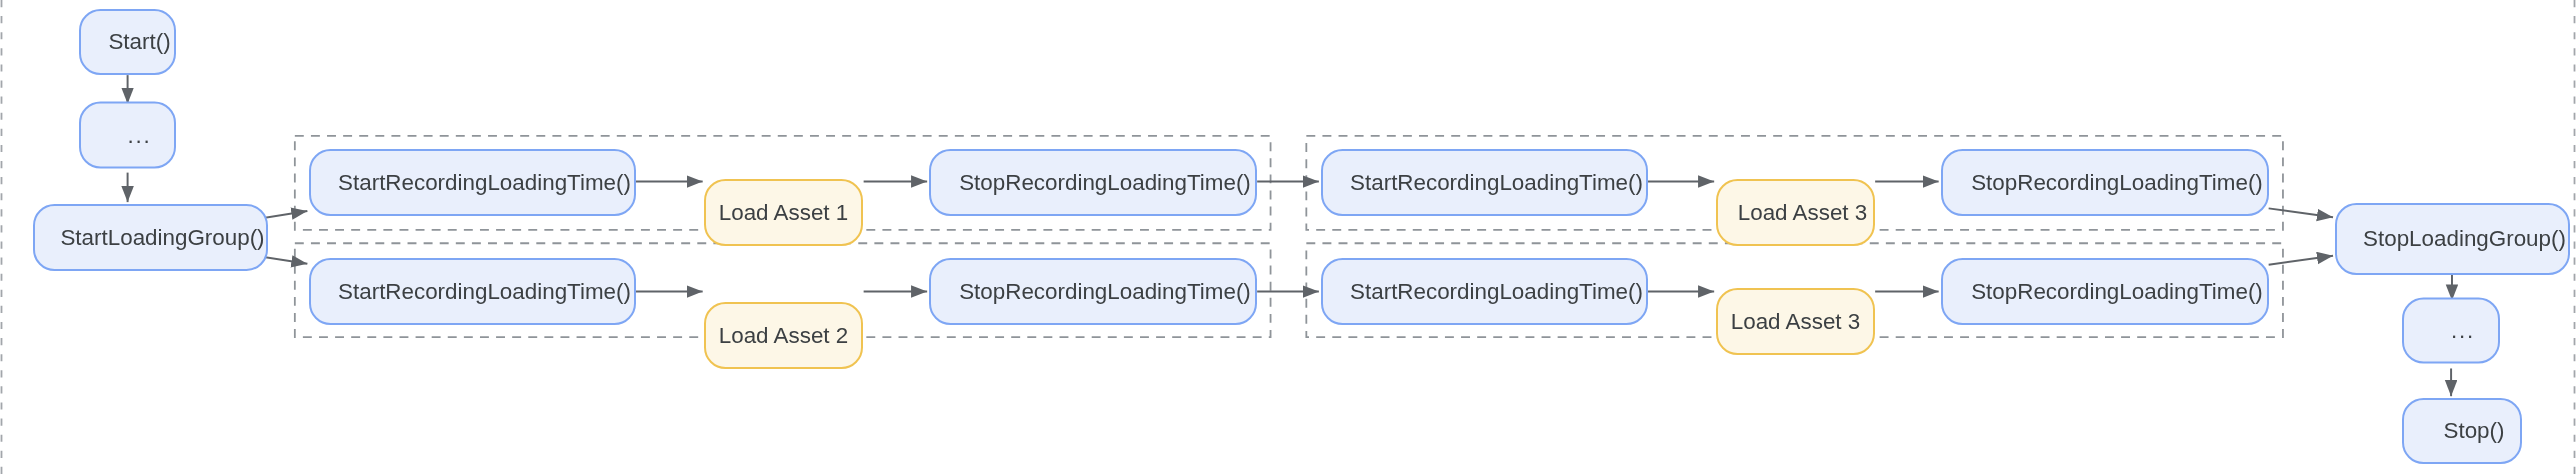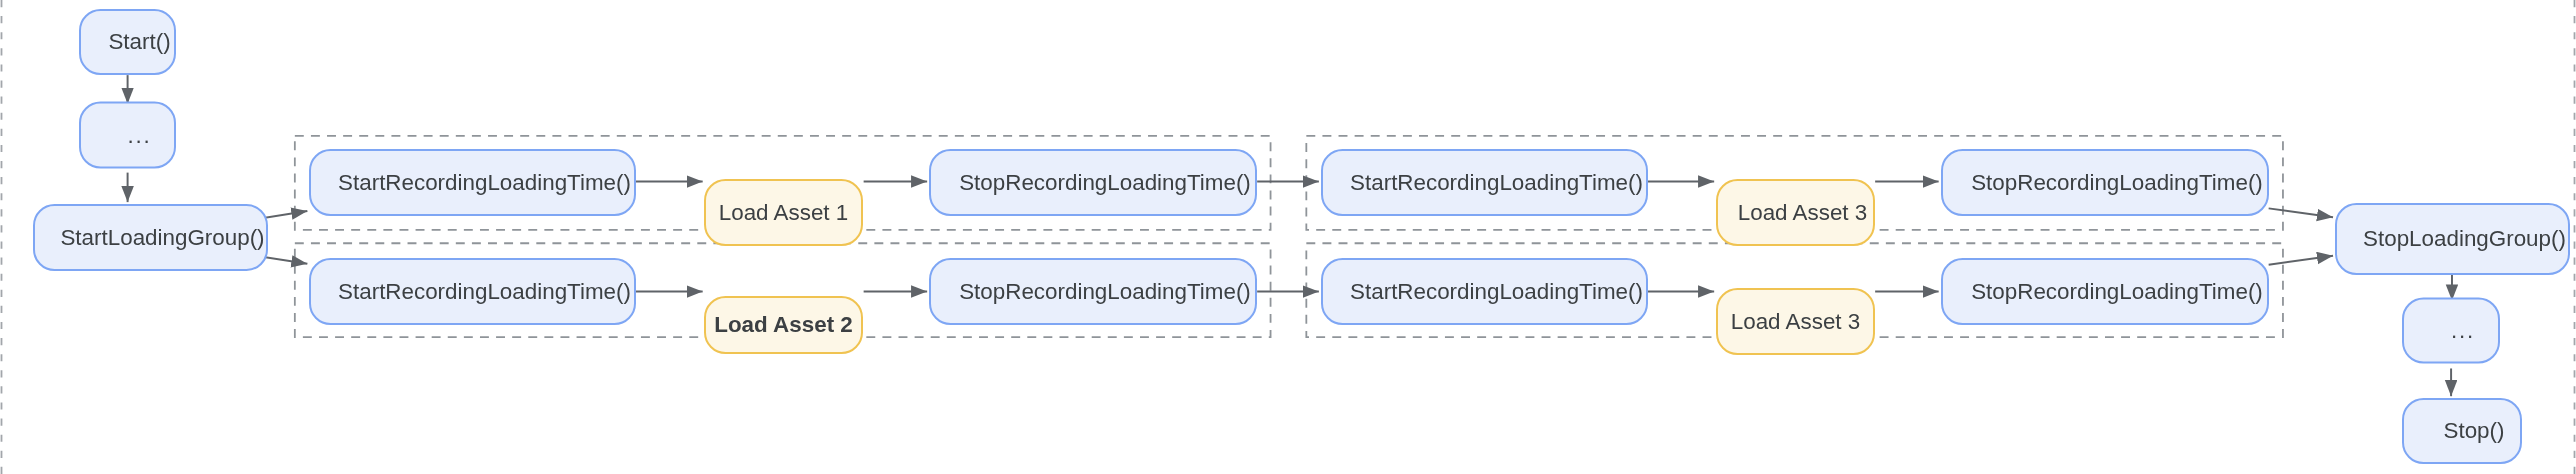--- a/index.html
+++ b/index.html
@@ -73,21 +73,21 @@
 
   <div class="node process" style="left:79px;top:9px;width:97px;height:66px;">Start()</div>
   <div class="node process ellipsis" style="left:79px;top:106px;width:97px;height:67px;">...</div>
   <div class="node process" style="left:9px;top:204px;width:235px;height:67px;margin-left:24px;">StartLoadingGroup()</div>
 
   <div class="node process" style="left:309px;top:149px;width:327px;height:67px;">StartRecordingLoadingTime()</div>
   <div class="node asset" style="left:704px;top:149px;width:159px;height:67px;">Load Asset 1</div>
   <div class="node process" style="left:929px;top:149px;width:328px;height:67px;">StopRecordingLoadingTime()</div>
 
   <div class="node process" style="left:309px;top:258px;width:327px;height:67px;">StartRecordingLoadingTime()</div>
-  <div class="node asset" style="left:704px;top:266px;width:159px;height:58px;font-weight:bold;">Load Asset 2</div>
+  <div class="node asset" style="left:704px;top:272px;width:159px;height:67px;">Load Asset 2</div>
   <div class="node process" style="left:929px;top:258px;width:328px;height:67px;">StopRecordingLoadingTime()</div>
 
   <div class="node process" style="left:1321px;top:149px;width:327px;height:67px;">StartRecordingLoadingTime()</div>
   <div class="node asset" style="left:1716px;top:149px;width:159px;height:67px;padding-left:14px;">Load Asset 3</div>
   <div class="node process" style="left:1941px;top:149px;width:328px;height:67px;">StopRecordingLoadingTime()</div>
 
   <div class="node process" style="left:1321px;top:258px;width:327px;height:67px;">StartRecordingLoadingTime()</div>
   <div class="node asset" style="left:1716px;top:258px;width:159px;height:67px;">Load Asset 3</div>
   <div class="node process" style="left:1941px;top:258px;width:328px;height:67px;">StopRecordingLoadingTime()</div>
 

